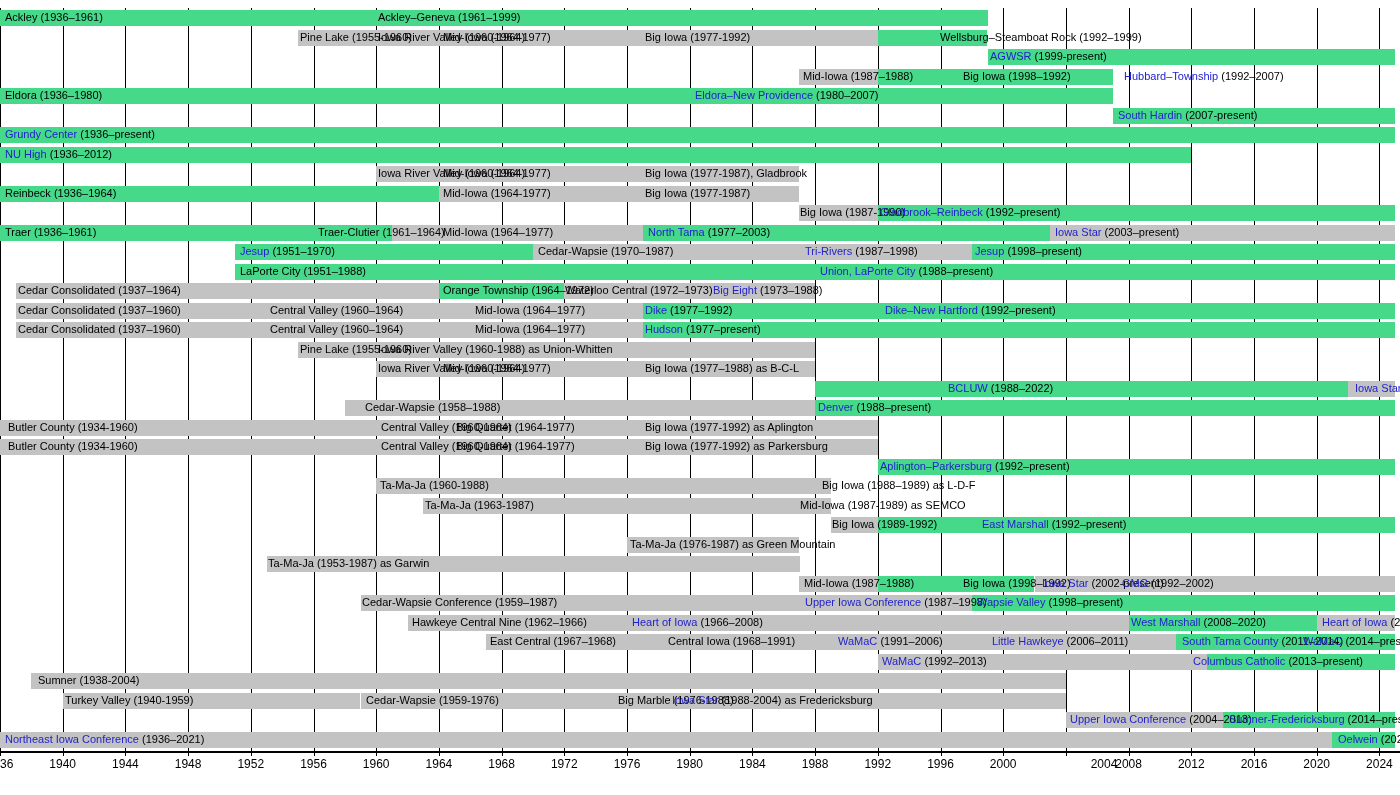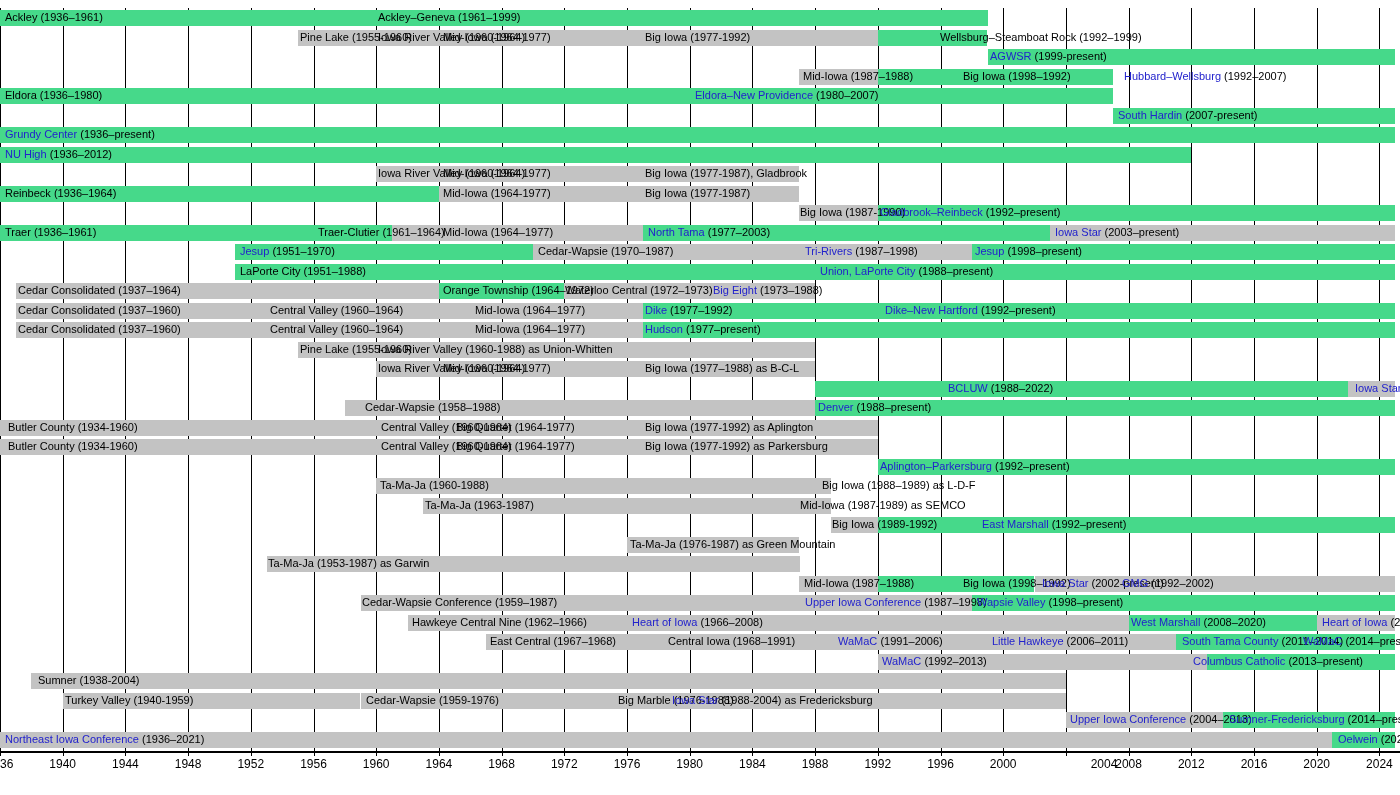--- a/index.html
+++ b/index.html
@@ -77,21 +77,21 @@
     <div class="lbl" style="left: 443px; top: 29.5px;"><span>Mid-Iowa (1964-1977)</span></div>
     <div class="lbl" style="left: 645px; top: 29.5px;"><span>Big Iowa (1977-1992)</span></div>
     <div class="lbl" style="left: 940px; top: 29.5px;"><span>Wellsburg–Steamboat Rock (1992–1999)</span></div>
     <div class="bar" style="left: 987.5px; width: 407.5px; top: 49px; background: rgb(70, 217, 138);"></div>
     <div class="lbl" style="left: 990px; top: 49px;"><span class="wlink">AGWSR</span><span> (1999-present)</span></div>
     <div class="bar" style="left: 799.4px; width: 15.7px; top: 68.5px; background: rgb(195, 195, 195);"></div>
     <div class="bar" style="left: 815.1px; width: 62.7px; top: 68.5px; background: rgb(195, 195, 195);"></div>
     <div class="bar" style="left: 877.8px; width: 235.1px; top: 68.5px; background: rgb(70, 217, 138);"></div>
     <div class="lbl" style="left: 803px; top: 68.5px;"><span>Mid-Iowa (1987–1988)</span></div>
     <div class="lbl" style="left: 963px; top: 68.5px;"><span>Big Iowa (1998–1992)</span></div>
-    <div class="lbl" style="left: 1124px; top: 68.5px;"><span class="wlink">Hubbard–Wellsburg</span><span> (1992–2007)</span></div>
+    <div class="lbl" style="left: 1124px; top: 68.5px;"><span class="wlink">Hubbard–Township</span><span> (1992–2007)</span></div>
     <div class="bar" style="left: 0px; width: 689.7px; top: 88px; background: rgb(70, 217, 138);"></div>
     <div class="bar" style="left: 689.7px; width: 423.2px; top: 88px; background: rgb(70, 217, 138);"></div>
     <div class="lbl" style="left: 5px; top: 88px;"><span>Eldora (1936–1980)</span></div>
     <div class="lbl" style="left: 695px; top: 88px;"><span class="wlink">Eldora–New Providence</span><span> (1980–2007)</span></div>
     <div class="bar" style="left: 1112.9px; width: 282.2px; top: 107.5px; background: rgb(70, 217, 138);"></div>
     <div class="lbl" style="left: 1118px; top: 107.5px;"><span class="wlink">South Hardin</span><span> (2007-present)</span></div>
     <div class="bar" style="left: 0px; width: 1395.1px; top: 127px; background: rgb(70, 217, 138);"></div>
     <div class="lbl" style="left: 5px; top: 127px;"><span class="wlink">Grundy Center</span><span> (1936–present)</span></div>
     <div class="bar" style="left: 0px; width: 1191.3px; top: 146.5px; background: rgb(70, 217, 138);"></div>
     <div class="lbl" style="left: 5px; top: 146.5px;"><span class="wlink">NU High</span><span> (1936–2012)</span></div>

